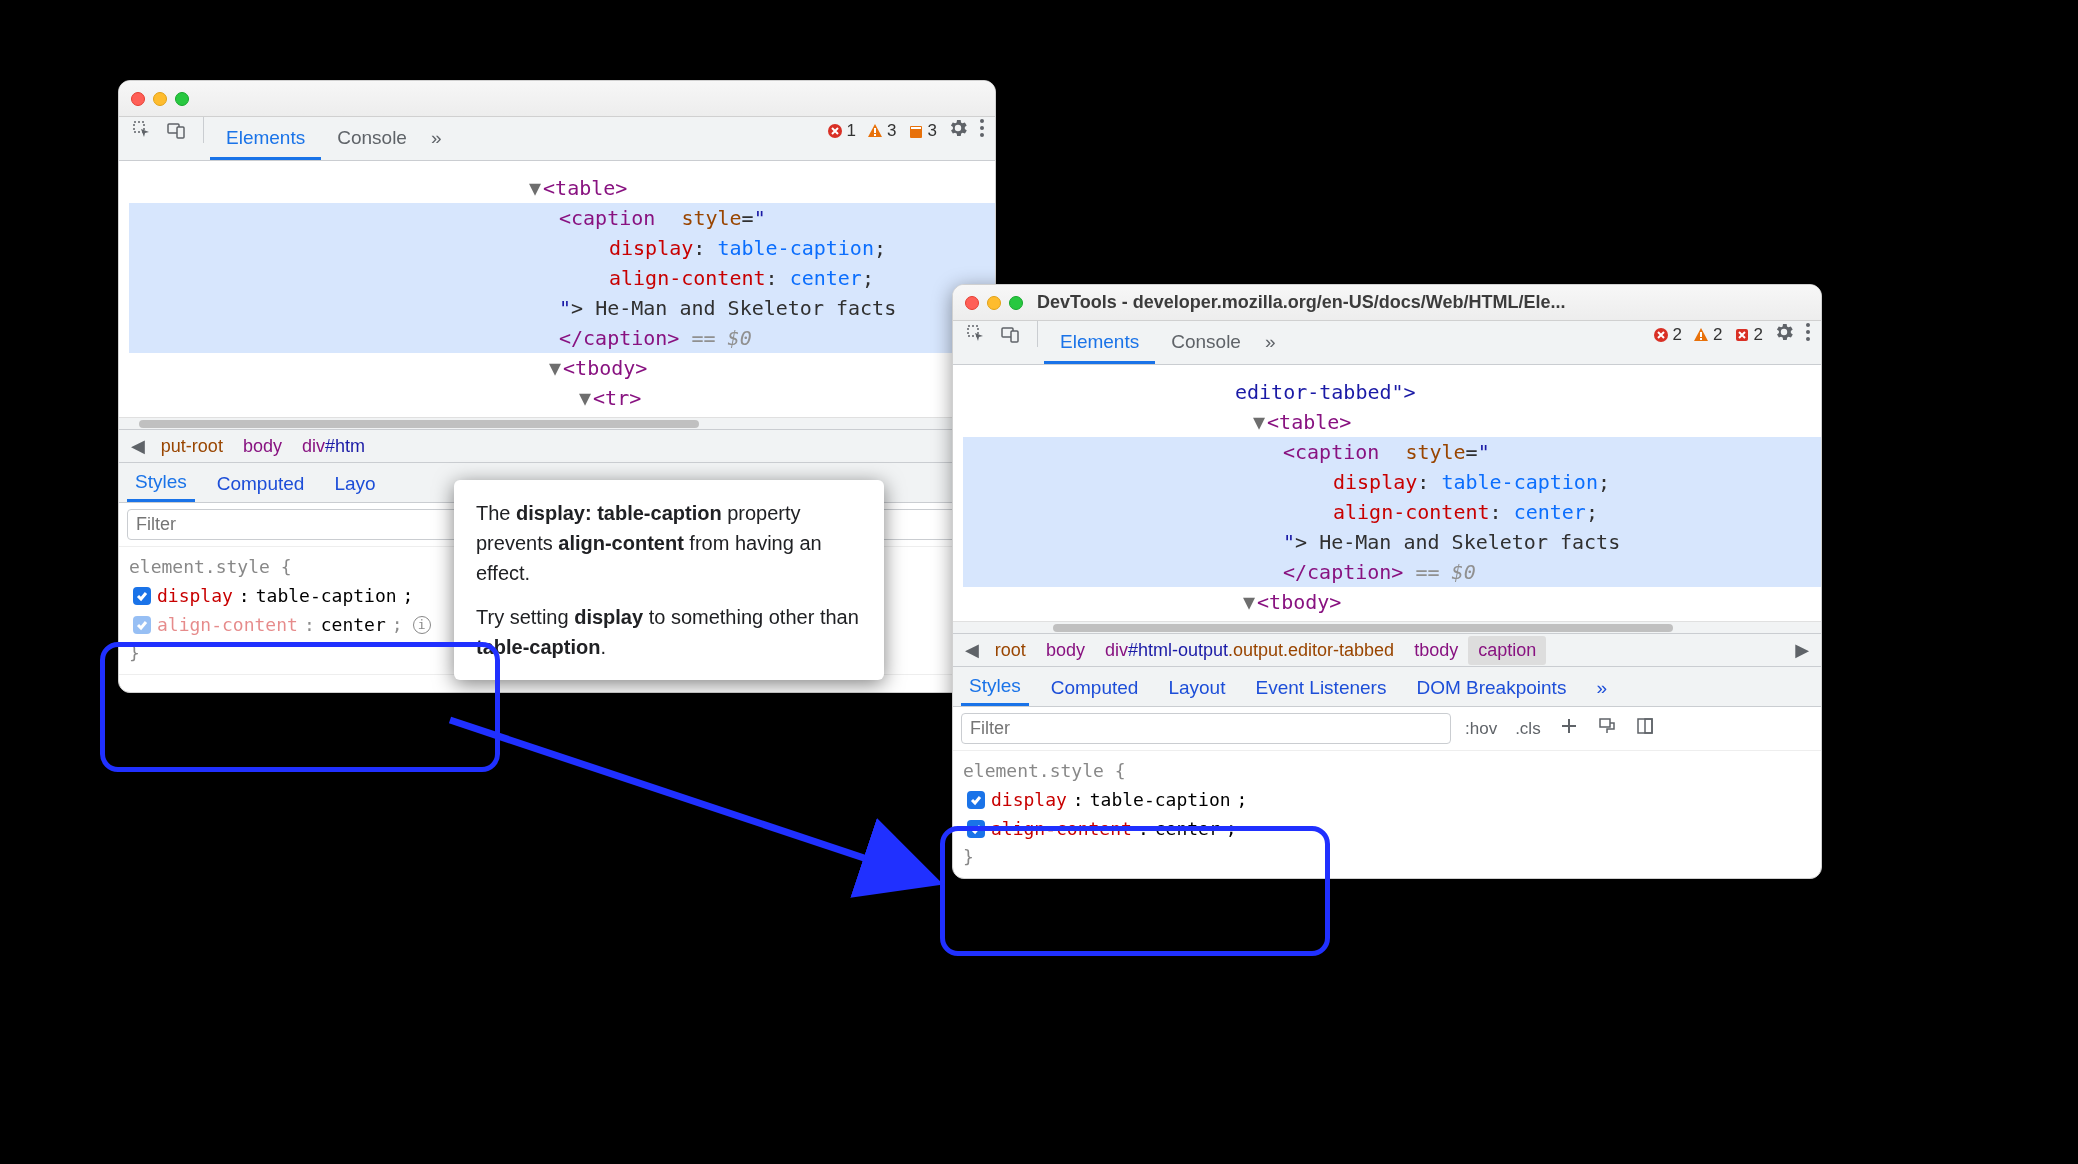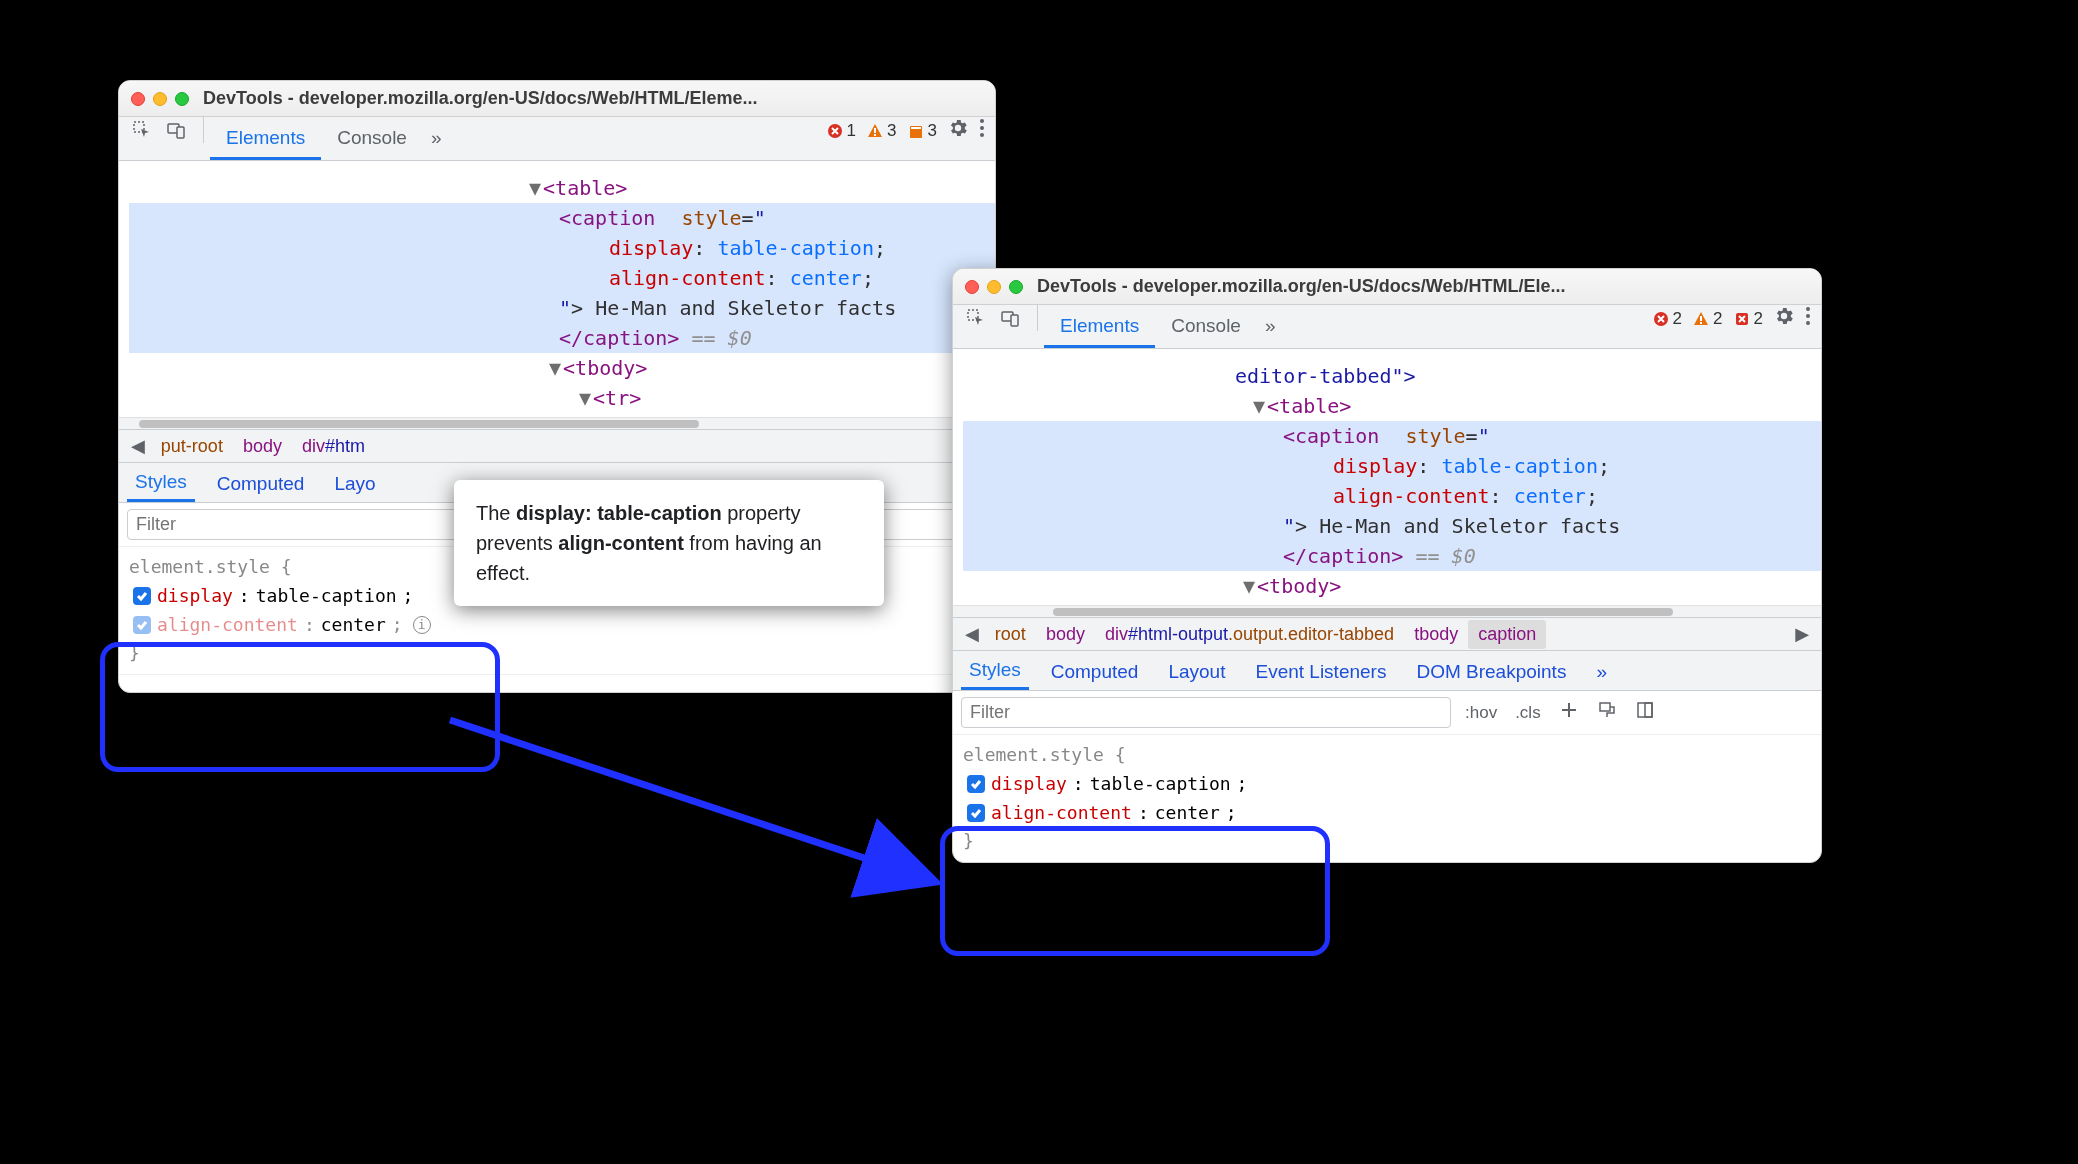--- a/index.html
+++ b/index.html
@@ -98,21 +98,20 @@
 </head>
 <body>
 
 <div class="window" style="left:118px; top:80px; width:878px;">
   <div class="titlebar">
     <div class="traffic">
       <div class="dot red"></div>
       <div class="dot yellow"></div>
       <div class="dot green"></div>
     </div>
-    <div class="title">DevTools - developer.mozilla.org/en-US/docs/Web/HTML/Eleme...</div>
   </div>
   <div class="toolbar">
     <div class="icon-btn">
       <svg width="20" height="20" viewBox="0 0 20 20">
           <rect x="2" y="2" width="10" height="10" fill="none" stroke="#5f6368" stroke-width="1.5" stroke-dasharray="2 2"></rect>
           <path d="M9 9 L17 12 L13 13 L12 17 Z" fill="#5f6368"></path>
         </svg>
     </div>
     <div class="icon-btn">
       <svg width="20" height="20" viewBox="0 0 20 20">
@@ -226,25 +225,26 @@
         <span class="info-circ">i</span>
       </div>
       <div class="selector">}</div>
     </div>
   </div>
   <div style="height:18px;border-top:1px solid #eee;"></div>
 </div>
 
 <div class="tooltip" style="left:454px; top:480px;">
   <p><span>The </span><b>display: table-caption</b><span> property prevents </span><b>align-content</b><span> from having an effect.</span></p>
+  <p style="margin-top:14px;"><span>Try setting </span><b>display</b><span> to something other than </span><b>table-caption</b><span>.</span></p>
 </div>
 
 <div class="hl-box" style="left:100px; top:642px; width:400px; height:130px;"></div>
 
-<div class="window" style="left:952px; top:268px; width:870px;">
+<div class="window" style="left:952px; top:284px; width:870px;">
   <div class="titlebar">
     <div class="traffic">
       <div class="dot red"></div>
       <div class="dot yellow"></div>
       <div class="dot green"></div>
     </div>
     <div class="title">DevTools - developer.mozilla.org/en-US/docs/Web/HTML/Ele...</div>
   </div>
   <div class="toolbar">
     <div class="icon-btn">

